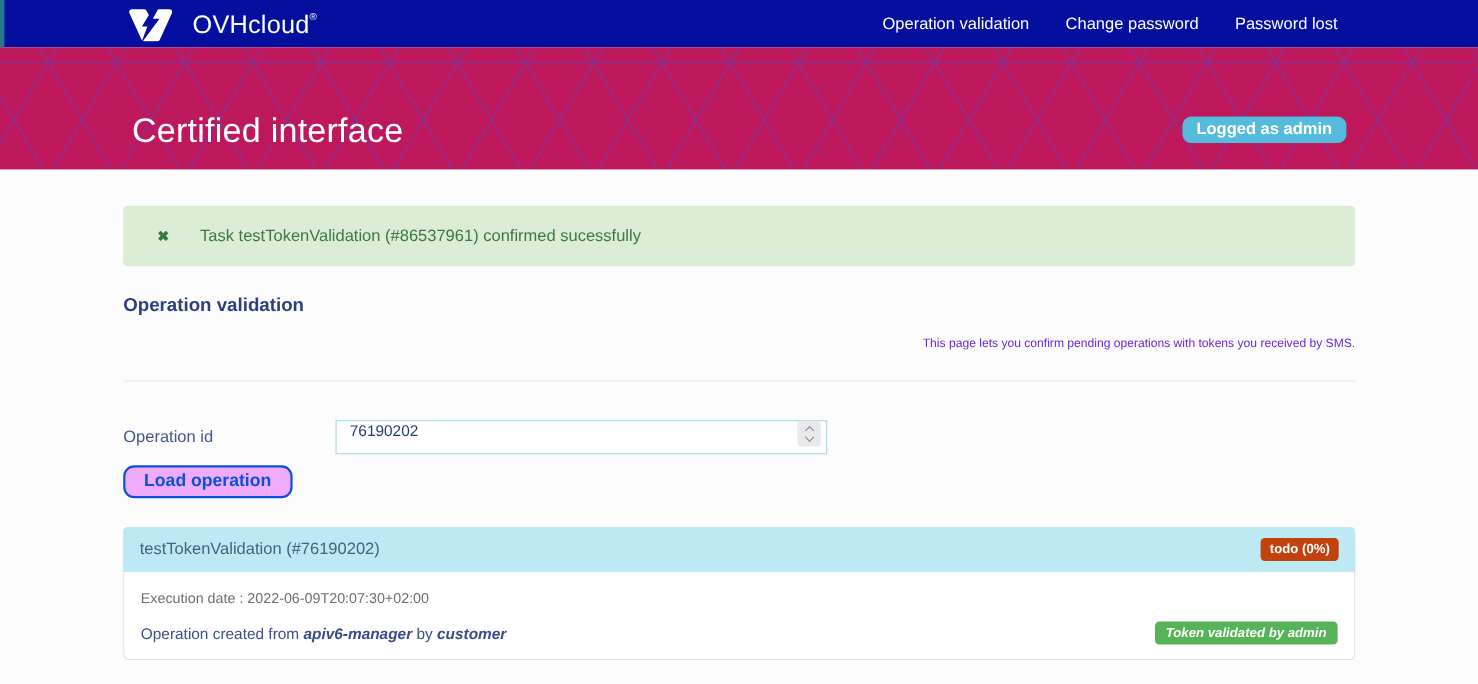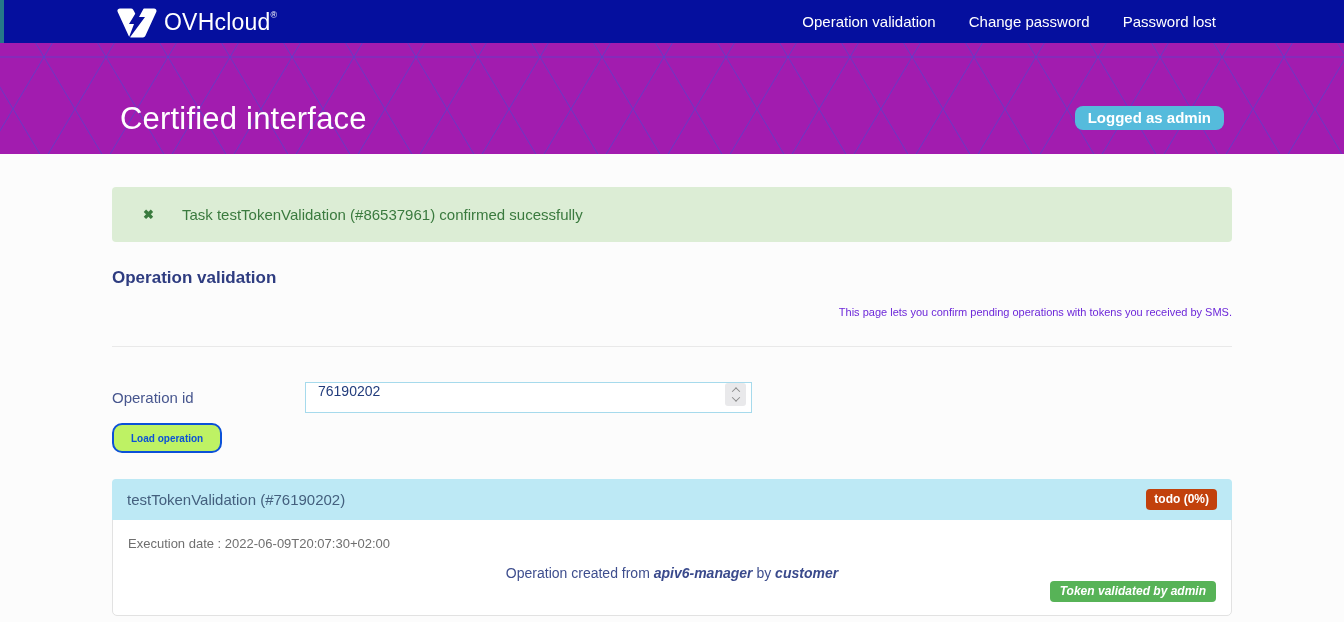--- a/index.html
+++ b/index.html
@@ -2,29 +2,29 @@
 <html><head>
 <meta charset="utf-8">
 <style>
   * { margin:0; padding:0; box-sizing:border-box; }
   html,body { width:1344px; height:622px; overflow:hidden; }
   body { font-family:"Liberation Sans", sans-serif; background:#fcfcfc; }
 
   
   .navbar { position:relative; height:43px; background:#050F9E; display:flex; align-items:center; }
   .accent-stripe { position:absolute; left:0; top:0; width:4px; height:43px; background:#257889; }
-  .brand { display:flex; align-items:flex-start; margin-left:114px; gap:4px; }
+  .brand { display:flex; align-items:flex-start; margin-left:114px; gap:15px; }
   .brand svg { display:block; margin-top:3px; }
   .brand-text { color:#fff; font-size:23px; font-weight:500; letter-spacing:0.2px; line-height:34px; }
   .brand-reg { color:#fff; font-size:9px; vertical-align:top; line-height:20px; }
   .nav-links { margin-left:auto; margin-right:128px; display:flex; gap:33px; }
   .nav-links a { color:#fff; font-size:15px; text-decoration:none; cursor:pointer; }
 
   
-  .hero { position:relative; height:111px; background:#a21caf; overflow:hidden; }
+  .hero { position:relative; height:111px; background:#be185d; overflow:hidden; }
   .hero-pattern { position:absolute; left:0; top:0; }
   .hero-title { position:absolute; left:120px; top:58px; color:#fff; font-size:31px; font-weight:400; letter-spacing:0.2px; z-index:2; }
   .logged-badge { position:absolute; right:120px; top:63px; z-index:2; background:#55BBDC; color:#fff;
     font-size:15px; font-weight:700; padding:3px 13px 4px; border-radius:8px; }
 
   
   .container { width:1120px; margin:0 112px; }
 
   .alert { margin-top:33px; height:55px; background:#DCEDD5; border-radius:4px;
     display:flex; align-items:center; color:#3A7A3E; font-size:15px; }
@@ -40,34 +40,34 @@
   .input-wrap { width:447px; height:31px; background:#fff; border:1px solid #A6DAEC;
     display:flex; align-items:flex-start; padding:0 5px 0 12px; }
   .input-wrap input { flex:1; border:none; outline:none; font-size:14px; color:#223C7C;
     font-family:"Liberation Sans", sans-serif; background:transparent; }
   .spinner { width:21px; height:23px; background:#E9E9EB; border-radius:3px;
     display:flex; flex-direction:column; align-items:center; justify-content:center; gap:3px; cursor:pointer; }
   .chev { width:6px; height:6px; border-left:1.6px solid #8b8b8b; border-top:1.6px solid #8b8b8b; }
   .chev-up { transform:rotate(45deg) translate(1px,1px); }
   .chev-down { transform:rotate(225deg) translate(1px,1px); }
 
-  .load-btn { margin-top:10px; height:30px; padding:0 17px; background:#bef264; border:2px solid #0B51D8;
-    border-radius:10px; color:#0B51D8; font-size:10px; font-weight:700; cursor:pointer;
+  .load-btn { margin-top:10px; height:30px; padding:0 17px; background:#f0abfc; border:2px solid #0B51D8;
+    border-radius:10px; color:#0B51D8; font-size:16px; font-weight:700; cursor:pointer;
     font-family:"Liberation Sans", sans-serif; }
 
   
   .card { margin-top:26px; width:1120px; border:1px solid #E2E2E2; border-radius:5px; background:#fff; }
   .card-header { height:41px; background:#BDE9F5; border-radius:4px 4px 0 0; display:flex;
     align-items:center; padding:0 15px; margin:-1px -1px 0; }
   .card-title { font-size:15px; color:#44607E; }
   .status-badge { margin-left:auto; background:#c2410c; color:#fff; font-size:12px; font-weight:700;
     padding:3px 8px 4px; border-radius:4px; }
   .card-body { padding:16px 15px 13px; }
   .exec-date { font-size:13px; color:#6F6F6F; }
-  .created-row { margin-top:14px; display:flex; align-items:center;flex-direction:column; }
+  .created-row { margin-top:14px; display:flex; align-items:center; }
   .created-line { font-size:14px; color:#3E4E8E; }
   .created-line .em { font-weight:700; font-style:italic; color:#3A4A8C; }
   .token-badge { margin-left:auto; background:#57B357; color:#fff; font-size:12px; font-weight:700;
     padding:3px 10px 4px; border-radius:4px;font-style:italic; }
 </style>
 </head>
 <body>
 
 <header class="navbar">
   <div class="accent-stripe"></div>

